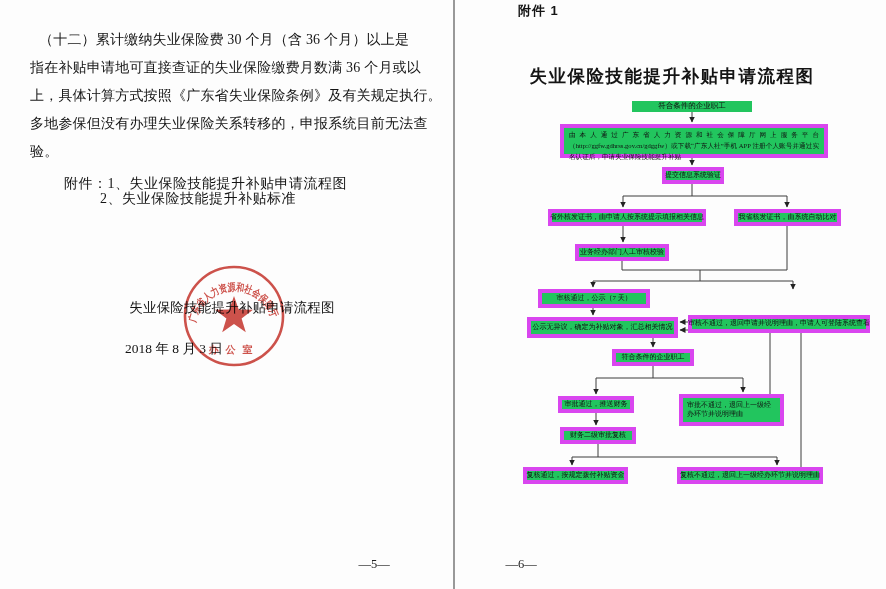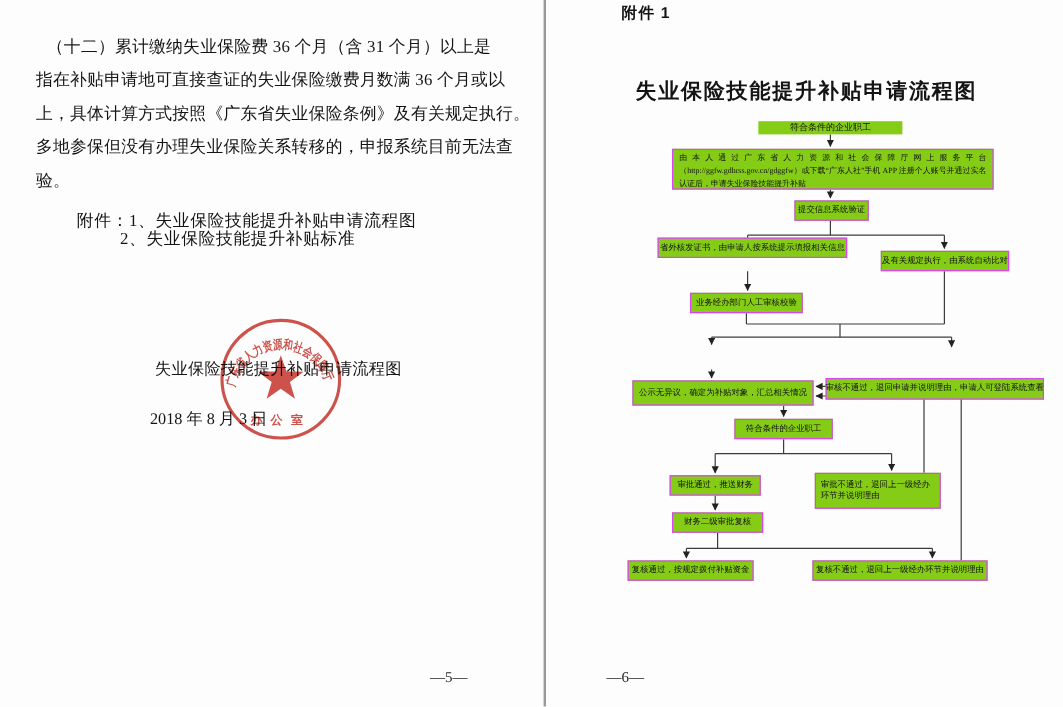--- a/index.html
+++ b/index.html
@@ -23,37 +23,37 @@
   .pagenum{position:absolute;top:557px;width:70px;text-align:center;font-size:12.5px;color:#222;}
   .pagenum.p5{left:339px;}
   .pagenum.p6{left:28px;}
 
   
   .attach-label{position:absolute;left:60px;top:2px;font-size:13px;font-weight:bold;
                 font-family:"Liberation Sans","DejaVu Sans",sans-serif;letter-spacing:1px;}
   .flow-title{position:absolute;left:0;top:64px;width:428px;text-align:center;
               font-size:17.5px;font-weight:bold;letter-spacing:1.5px;}
   .connectors{position:absolute;left:0;top:0;z-index:1;}
-  .fnode{position:absolute;z-index:2;box-sizing:border-box;background:#84cc16;
+  .fnode{position:absolute;z-index:2;box-sizing:border-box;background:#22c55e;
          font-size:7px;line-height:1.35;color:#101010;display:flex;align-items:center;
          justify-content:center;text-align:center;white-space:nowrap;}
-  .fbox{border:1px solid #d946ef;}
+  .fbox{border:4px solid #d946ef;}
   .fbox.wrap{white-space:normal;text-align:left;justify-content:flex-start;padding:12px 4px;}
   .fbox.big{display:block;white-space:normal;text-align:justify;font-size:6.6px;
             line-height:1.65;padding:2px 5px;}
   .start-label{font-size:7.5px;}
 </style>
 </head>
 <body>
 
 <div class="canvas">
 
   <div class="page page-left">
     <div class="para">
-      <div class="pline indent">（十二）累计缴纳失业保险费 36 个月（含 31 个月）以上是</div>
+      <div class="pline indent">（十二）累计缴纳失业保险费 30 个月（含 36 个月）以上是</div>
       <div class="pline">指在补贴申请地可直接查证的失业保险缴费月数满 36 个月或以</div>
       <div class="pline">上，具体计算方式按照《广东省失业保险条例》及有关规定执行。</div>
       <div class="pline">多地参保但没有办理失业保险关系转移的，申报系统目前无法查</div>
       <div class="pline">验。</div>
     </div>
 
     <div class="attach1">附件：1、失业保险技能提升补贴申请流程图</div>
     <div class="attach2">2、失业保险技能提升补贴标准</div>
 
     <div class="signature">失业保险技能提升补贴申请流程图</div>
@@ -116,26 +116,27 @@
         <polyline points="343,467 343,322 222,322" marker-end="url(#ah)"></polyline>
       </g>
     </svg>
 
     <div class="fnode start-label" style="left:174px;top:101px;width:120px;height:11px;">符合条件的企业职工</div>
 
     <div class="fnode fbox big" style="left:102px;top:124px;width:268px;height:34px;">由本人通过广东省人力资源和社会保障厅网上服务平台（http://ggfw.gdhrss.gov.cn/gdggfw）或下载“广东人社”手机 APP 注册个人账号并通过实名认证后，申请失业保险技能提升补贴</div>
 
     <div class="fnode fbox" style="left:204px;top:167px;width:62px;height:17px;">提交信息系统验证</div>
 
-    <div class="fnode fbox" style="left:90px;top:198px;width:158px;height:17px;">省外核发证书，由申请人按系统提示填报相关信息</div>
+    <div class="fnode fbox" style="left:90px;top:209px;width:158px;height:17px;">省外核发证书，由申请人按系统提示填报相关信息</div>
 
-    <div class="fnode fbox" style="left:276px;top:209px;width:107px;height:17px;">及有关规定执行，由系统自动比对</div>
+    <div class="fnode fbox" style="left:276px;top:209px;width:107px;height:17px;">我省核发证书，由系统自动比对</div>
 
     <div class="fnode fbox" style="left:117px;top:244px;width:94px;height:17px;">业务经办部门人工审核校验</div>
 
+    <div class="fnode fbox" style="left:80px;top:289px;width:112px;height:19px;">审核通过，公示（7 天）</div>
 
     <div class="fnode fbox" style="left:230px;top:291px;width:182px;height:18px;margin-top:24px;">审核不通过，退回申请并说明理由，申请人可登陆系统查看</div>
 
     <div class="fnode fbox" style="left:69px;top:317px;width:151px;height:21px;">公示无异议，确定为补贴对象，汇总相关情况</div>
 
     <div class="fnode fbox" style="left:154px;top:349px;width:82px;height:17px;">符合条件的企业职工</div>
 
     <div class="fnode fbox" style="left:100px;top:396px;width:76px;height:17px;">审批通过，推送财务</div>
 
     <div class="fnode fbox wrap" style="left:221px;top:394px;width:105px;height:30px;">审批不通过，退回上一级经办环节并说明理由</div>

